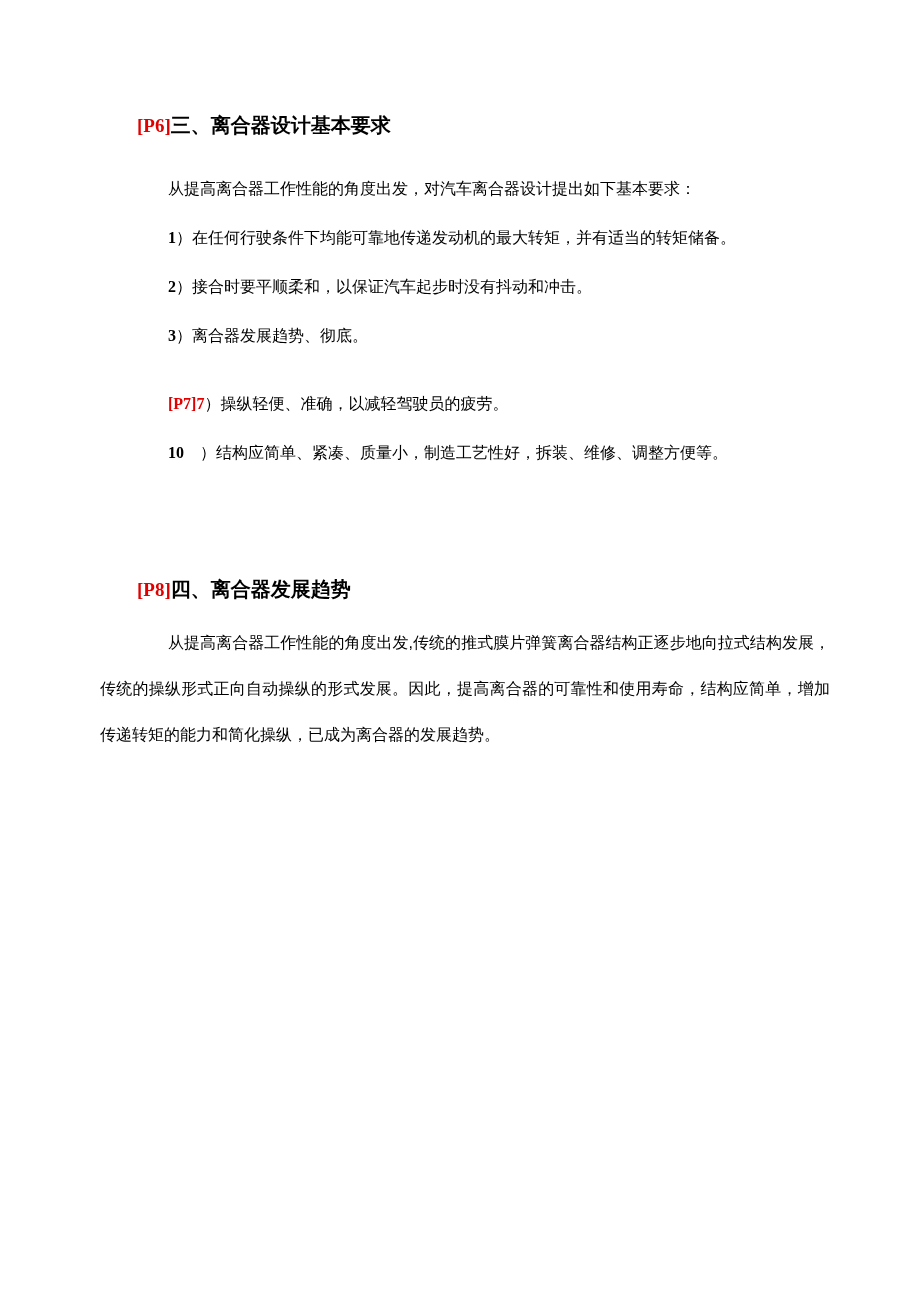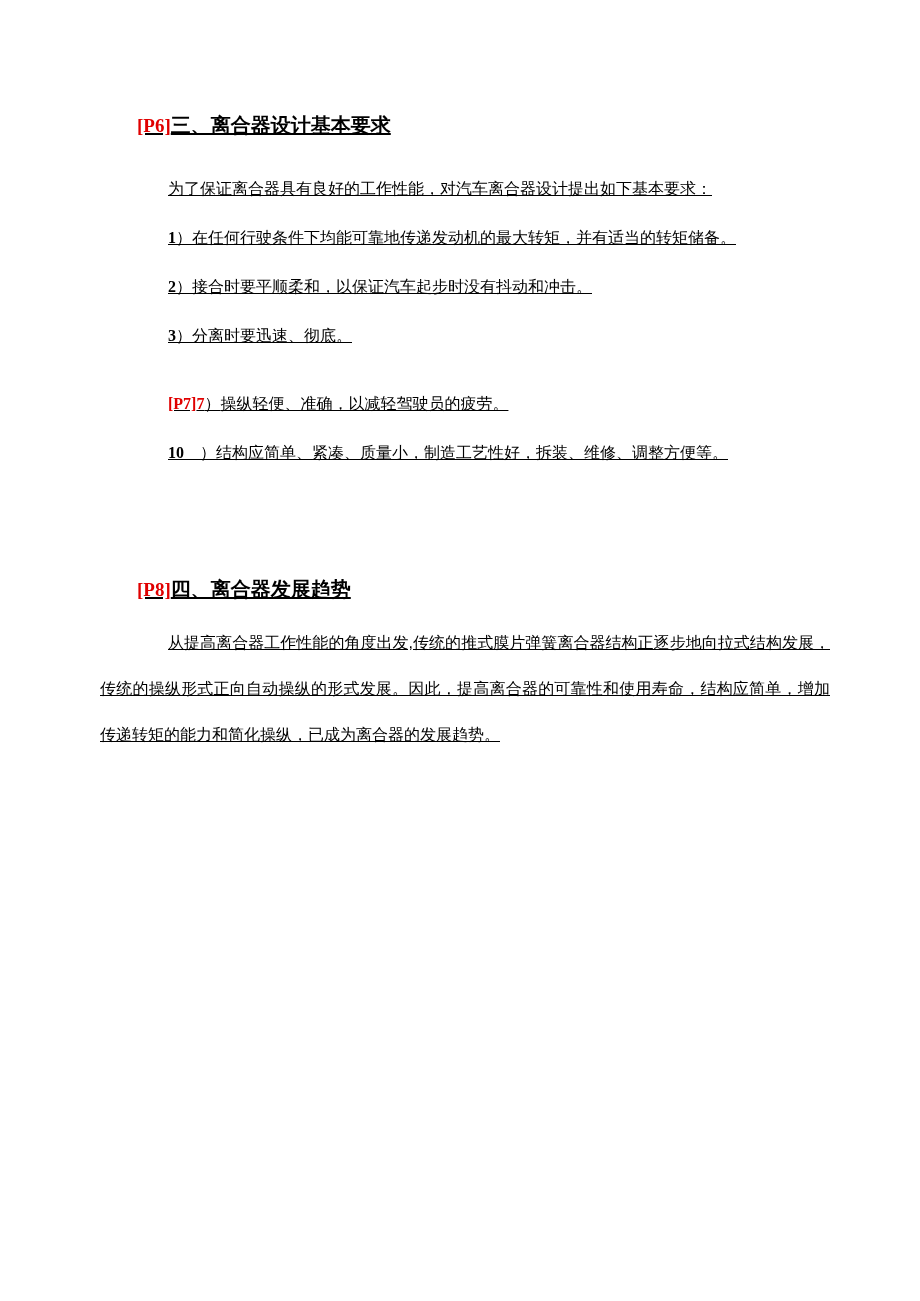--- a/index.html
+++ b/index.html
@@ -13,21 +13,20 @@
     font-family: "Liberation Sans", sans-serif;
     color: #000000;
     overflow: hidden;
   }
   .page {
     box-sizing: border-box;
     width: 920px;
     height: 1301px;
     padding: 110px 90px 0 100px;
     background: #ffffff;
-    text-decoration: underline;
   }
   h2.sec-heading {
     font-size: 20px;
     font-weight: bold;
     line-height: 30px;
     margin: 0 0 25px 0;
     text-indent: 37px;
     color: #000000;
     font-family: "Liberation Sans", sans-serif;
   }
@@ -61,28 +60,28 @@
   #items-container p:nth-child(10) { margin-top: 14px; }  
   h2#sec2-heading { margin-top: 98px; margin-bottom: 15px; }
 </style>
 </head>
 <body>
 
 <div class="page">
 
   <h2 class="sec-heading" id="sec1-heading"><span class="marker">[P6]</span><span>三、离合器设计基本要求</span></h2>
 
-  <p class="body-par">为了保证离合器具有良好的工作性能，对汽车离合器设计提出如下基本要求：</p>
+  <p class="body-par">从提高离合器工作性能的角度出发，对汽车离合器设计提出如下基本要求：</p>
 
   <div id="items-container">
   <p class="body-par"><span class="num">1</span><span>）</span><span>在任何行驶条件下均能可靠地传递发动机的最大转矩，并有适当的转矩储备。</span></p>
 
   <p class="body-par"><span class="num">2</span><span>）</span><span>接合时要平顺柔和，以保证汽车起步时没有抖动和冲击。</span></p>
 
-  <p class="body-par"><span class="num">3</span><span>）</span><span>分离时要迅速、彻底。</span></p>
+  <p class="body-par"><span class="num">3</span><span>）</span><span>离合器发展趋势、彻底。</span></p>
 
 
 
 
   <p class="body-par"><span class="marker">[P7]</span><span class="num red">7</span><span>）</span><span>操纵轻便、准确，以减轻驾驶员的疲劳。</span></p>
 
 
 
   <p class="body-par"><span class="num">10</span><span>　）</span><span>结构应简单、紧凑、质量小，制造工艺性好，拆装、维修、调整方便等。</span></p>
 </div>

